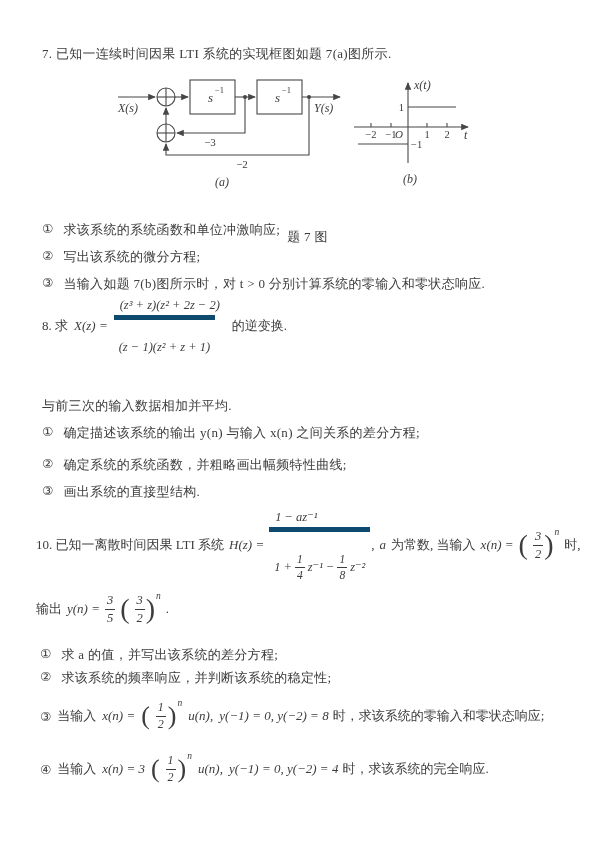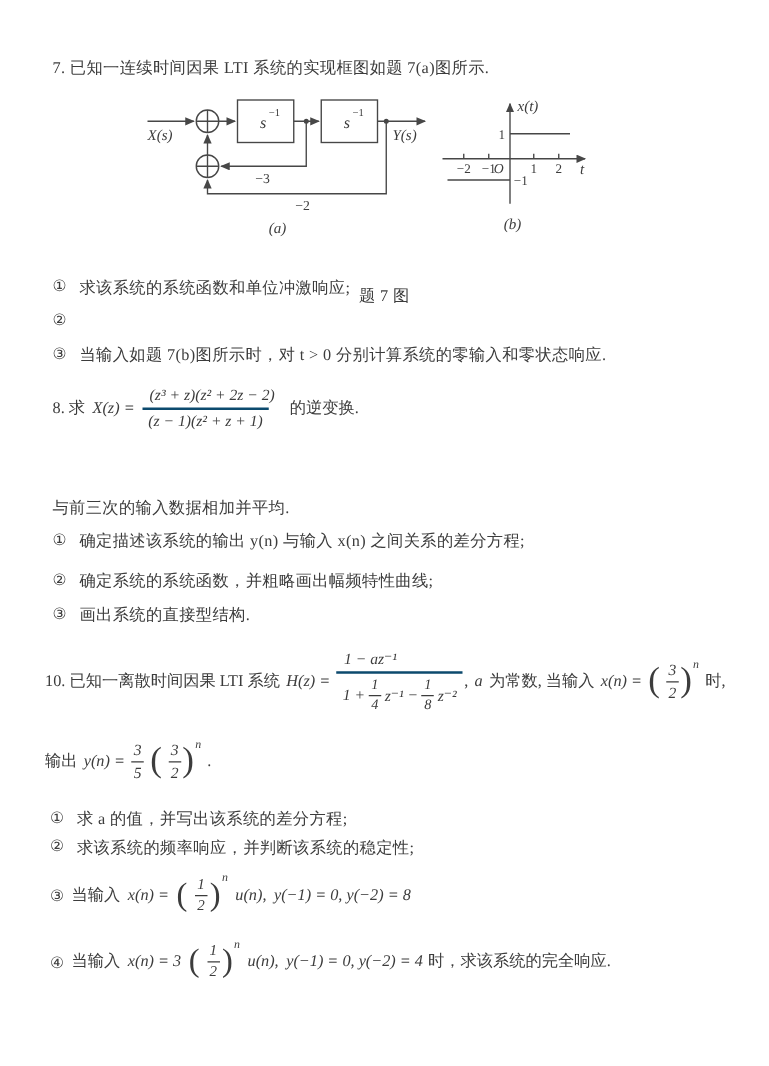--- a/index.html
+++ b/index.html
@@ -13,21 +13,21 @@
   .line { font-size:13px; letter-spacing:0.3px; white-space:nowrap; }
   .row { position:absolute; display:flex; align-items:center; gap:6px; font-size:13px; white-space:nowrap; }
   .item { position:absolute; display:flex; align-items:flex-start; gap:10px; font-size:13px; letter-spacing:0.3px; white-space:nowrap; }
   .marker { font-family:"DejaVu Sans",sans-serif; font-size:12.5px; }
   .math { font-style:italic; }
   .frac { display:inline-flex; flex-direction:column; align-items:center; font-size:11.5px; line-height:1.3; font-style:italic; }
   .frac .fn { padding:0 2px; }
   .frac .fd { border-top:1px solid #3c3c3c; padding:0 2px; }
   .bfrac { display:inline-flex; flex-direction:column; align-items:flex-start; font-size:12.5px; }
   .bfrac .bfn { padding:1px 6px 2px; font-style:italic; }
-  .bfrac .bfd { border-top:2px solid #0c4a6e; display:flex; align-items:center; gap:3px; padding:2px 5px 0; font-style:italic; }
+  .bfrac .bfd { border-top:5px solid #0c4a6e; display:flex; align-items:center; gap:3px; padding:20px 5px 0; font-style:italic; }
   .bp { font-size:28px; line-height:0.85; font-weight:400; font-style:normal; }
   .bp.sm { font-size:26px; }
   .exp { position:relative; top:-13px; font-size:9.5px; font-style:italic; margin-left:1px; }
   svg text { fill:#3c3c3c; font-family:"Liberation Serif","DejaVu Serif",serif; }
   .svgline { stroke:#474747; stroke-width:1.1; fill:none; }
   .svgbox  { stroke:#474747; stroke-width:1.1; fill:#ffffff; }
 </style>
 </head>
 <body>
 
@@ -113,20 +113,21 @@
   </svg>
 
   <div class="abs line" style="left:0;top:196px;width:615px;text-align:center;margin-top:32px;">题 7 图</div>
 
   <div class="item" style="left:42px;top:221px;">
     <span class="marker">①</span>
     <span>求该系统的系统函数和单位冲激响应;</span>
   </div>
   <div class="item" style="left:42px;top:248px;">
     <span class="marker">②</span>
+    <span>写出该系统的微分方程;</span>
   </div>
   <div class="item" style="left:42px;top:275px;">
     <span class="marker">③</span>
     <span>当输入如题 7(b)图所示时，对 t &gt; 0 分别计算系统的零输入和零状态响应.</span>
   </div>
 
   <div class="row" style="left:42px;top:299px;height:54px;">
     <span>8. 求</span>
     <span class="math">X(z) =</span>
     <span class="bfrac">
@@ -216,20 +217,21 @@
     <span class="math">x(n) =</span>
     <span class="bp sm">(</span>
     <span class="frac" style="font-size:12px;">
       <span class="fn">1</span>
       <span class="fd">2</span>
     </span>
     <span class="bp sm" style="margin-left:-4px;">)</span>
     <span class="exp" style="margin-left:-5px;">n</span>
     <span class="math">u(n),</span>
     <span class="math">y(−1) = 0,  y(−2) = 8</span>
+    <span style="margin-left:-2px;">时，求该系统的零输入和零状态响应;</span>
   </div>
 
   <div class="row" style="left:40px;top:745px;height:48px;gap:6px;">
     <span class="marker">④</span>
     <span>当输入</span>
     <span class="math">x(n) = 3</span>
     <span class="bp sm">(</span>
     <span class="frac" style="font-size:12px;">
       <span class="fn">1</span>
       <span class="fd">2</span>

